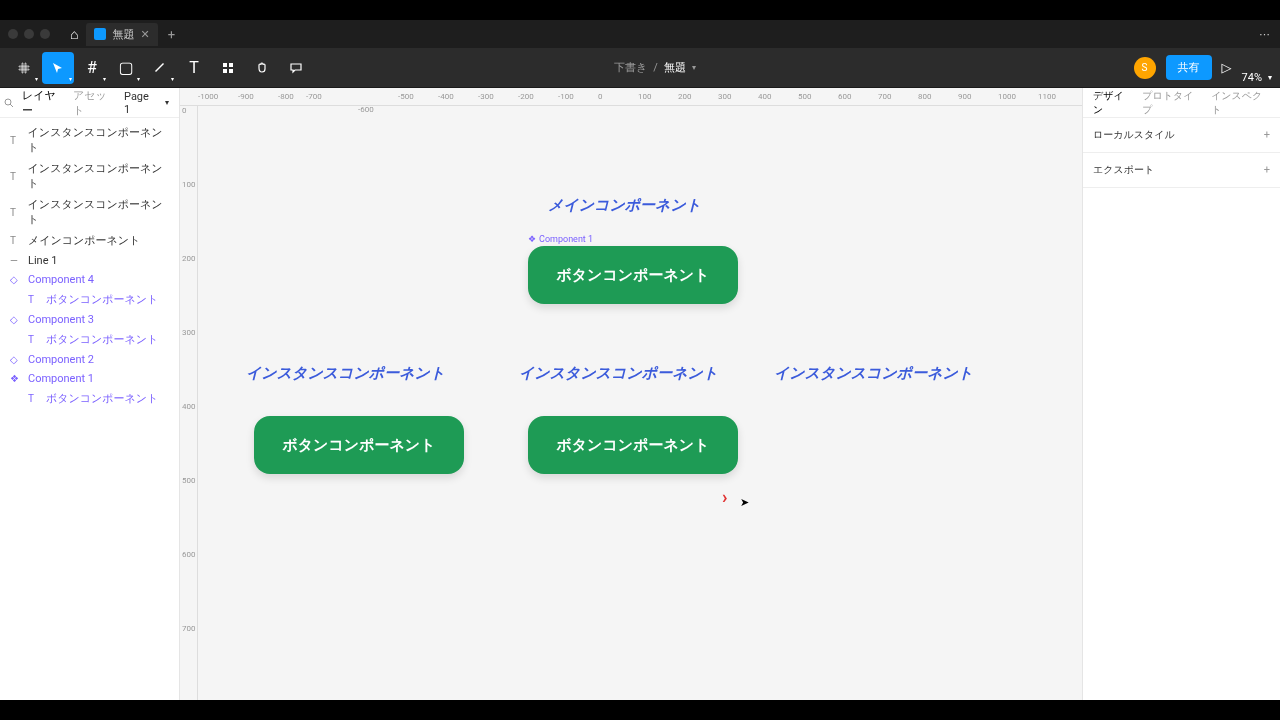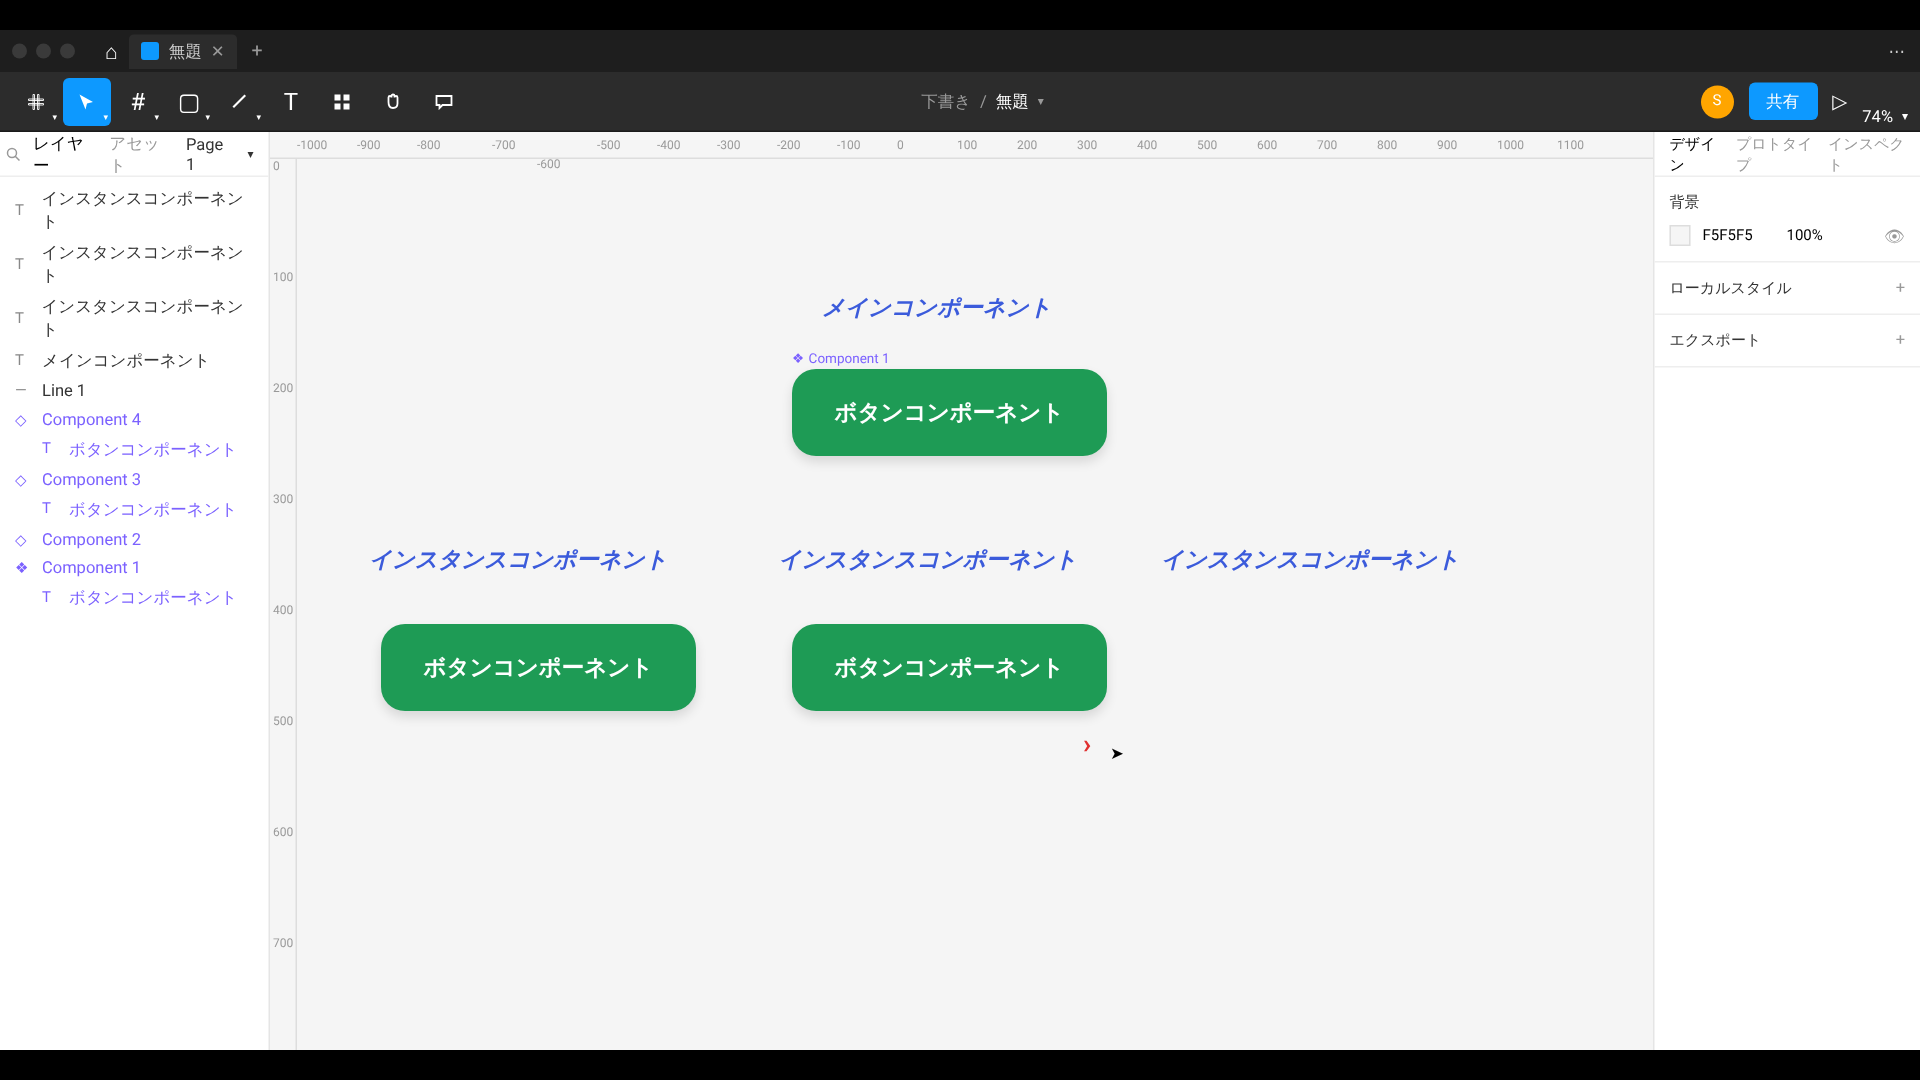--- a/index.html
+++ b/index.html
@@ -44,21 +44,21 @@
   .ruler-v { position: absolute; left: 0; top: 18px; bottom: 0; width: 18px; background: #f5f5f5; border-right: 1px solid #ddd; font-size: 8px; color: #999; }
   .ruler-v span { position: absolute; left: 2px; writing-mode: horizontal-tb; }
   .canvas { position: absolute; left: 18px; top: 18px; right: 0; bottom: 0; }
   .label-text { position: absolute; font-size: 15px; font-weight: 700; color: #3b5bdb; font-style: italic; }
   .comp-label { position: absolute; font-size: 9px; color: #7b61ff; display: flex; align-items: center; gap: 3px; }
   .btn-comp { position: absolute; width: 210px; height: 58px; border-radius: 16px; display: flex; align-items: center; justify-content: center; font-size: 15px; font-weight: 700; color: #fff; box-shadow: 0 4px 8px rgba(0,0,0,0.12); }
   .green { background: #1e9b55; }
   .purple-btn { background: #c98fd9; }
   .cursor-mark { position: absolute; color: #e03131; font-size: 18px; font-weight: bold; }
   .black-cursor { position: absolute; color: #000; font-size: 11px; }
-  .right-panel { width: 178px; background: #fff; border-left: 1px solid #e5e5e5; font-size: 11px; }
+  .right-panel { width: 198px; background: #fff; border-left: 1px solid #e5e5e5; font-size: 11px; }
   .rp-tabs { height: 30px; display: flex; align-items: center; padding: 0 10px; border-bottom: 1px solid #eee; gap: 10px; }
   .rp-tabs .rp-tab { color: #999; font-size: 10px; }
   .rp-tabs .rp-tab.active { color: #000; font-weight: 500; }
   .rp-section { padding: 10px; border-bottom: 1px solid #eee; }
   .rp-section .title { font-size: 10px; color: #333; font-weight: 500; }
   .rp-row { display: flex; align-items: center; gap: 8px; margin-top: 8px; }
   .swatch { width: 14px; height: 14px; border: 1px solid #ddd; background: #f5f5f5; }
   .rp-row input { border: none; font-size: 10px; width: 48px; }
   .eye { margin-left: auto; color: #999; }
   .plus { float: right; color: #999; }
@@ -204,21 +204,21 @@
             <span>ボタンコンポーネント</span>
           </div>
         </div>
     </div>
 
     <div class="canvas-wrap">
       <div class="ruler-h" id="ruler-h">
           <span style="left: 18px;">-1000</span>
           <span style="left: 58px;">-900</span>
           <span style="left: 98px;">-800</span>
-          <span style="left: 148px;">-700</span>
+          <span style="left: 126px;">-700</span>
           <span style="left: 178px; margin-top: 26px;">-600</span>
           <span style="left: 218px;">-500</span>
           <span style="left: 258px;">-400</span>
           <span style="left: 298px;">-300</span>
           <span style="left: 338px;">-200</span>
           <span style="left: 378px;">-100</span>
           <span style="left: 418px;">0</span>
           <span style="left: 458px;">100</span>
           <span style="left: 498px;">200</span>
           <span style="left: 538px;">300</span>
@@ -261,29 +261,20 @@
       </div>
     </div>
 
     <div class="right-panel">
       <div class="rp-tabs">
         <span class="rp-tab active">デザイン</span>
         <span class="rp-tab">プロトタイプ</span>
         <span class="rp-tab">インスペクト</span>
       </div>
       <div class="rp-section">
-        <div class="title">背景</div>
-        <div class="rp-row">
-          <div class="swatch"></div>
-          <input value="F5F5F5" style="">
-          <input style="width: 34px;" value="100%">
-          <span class="eye">👁</span>
-        </div>
-      </div>
-      <div class="rp-section">
         <span class="title">ローカルスタイル</span>
         <span class="plus">+</span>
       </div>
       <div class="rp-section">
         <span class="title">エクスポート</span>
         <span class="plus">+</span>
       </div>
     </div>
   </div>
 </div>

